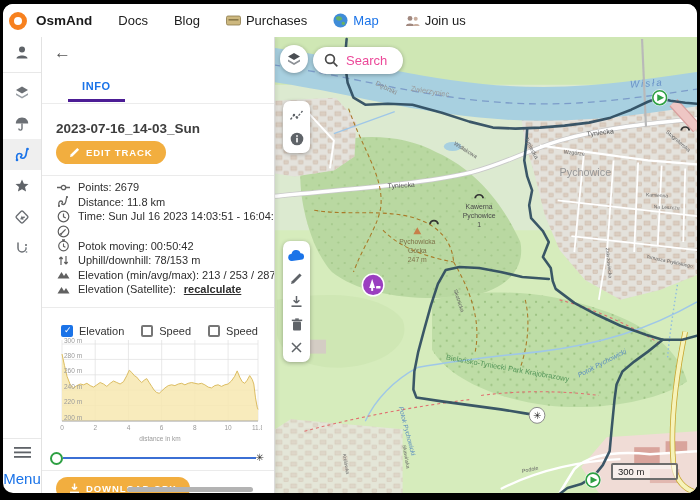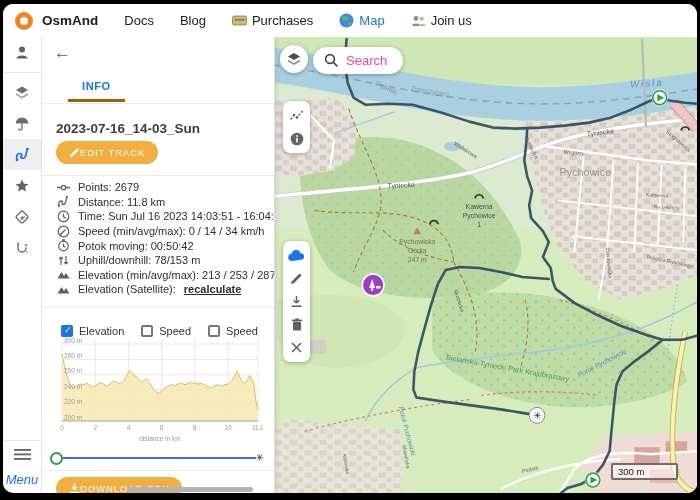--- a/index.html
+++ b/index.html
@@ -1,40 +1,40 @@
 <!DOCTYPE html>
 <html><head>
 <meta charset="utf-8">
 <style>
   html,body{margin:0;padding:0;background:#000;width:700px;height:500px;overflow:hidden;
     font-family:"Liberation Sans","DejaVu Sans",sans-serif;-webkit-font-smoothing:antialiased;}
   .frame{position:absolute;left:3px;top:4px;width:694px;height:489px;background:#fff;border-radius:10px;overflow:hidden;}
   
-  .navbar{height:33px;display:flex;align-items:center;padding-left:12px;gap:26px;background:#fff;position:relative;z-index:30;}
+  .navbar{height:33px;display:flex;align-items:center;padding-left:6px;gap:26px;background:#fff;position:relative;z-index:30;}
   .brand{display:flex;align-items:center;gap:9px;font-weight:bold;font-size:13.5px;color:#1b1b1b;}
   .logo{width:18px;height:18px;border-radius:50%;border:5px solid #f7811f;box-sizing:border-box;background:#fff;}
   .navlink{font-size:13px;color:#202020;display:flex;align-items:center;gap:5px;cursor:pointer;}
   .navlink.active{color:#1a73e8;}
   .nav-ico{display:inline-block;}
   
   .content{display:flex;height:456px;}
   .sidebar{width:38px;border-right:1px solid #e4e4e4;position:relative;flex:none;}
   .side-btn{width:38px;height:31px;display:flex;align-items:center;justify-content:center;}
   .side-btn.active{background:#efefef;}
   .side-div{border-top:1px solid #e8e8e8;margin:4px 0;}
   .side-bottom{position:absolute;bottom:0;left:0;width:38px;border-top:1px solid #e8e8e8;padding:5px 0 6px;text-align:center;}
-  .menu-label{font-size:13px;color:#1a73e8;margin-top:8px;font-style:italic;}
+  .menu-label{font-size:15px;color:#1a73e8;margin-top:8px;}
   
   .panel{width:232px;flex:none;position:relative;height:456px;overflow:hidden;border-right:1px solid #dcdcdc;background:#fff;z-index:20;box-shadow:2px 0 4px rgba(0,0,0,.08);}
   .back-row{position:absolute;top:6px;left:12px;font-size:17px;color:#555;}
   .tabbar{position:absolute;top:32px;left:0;width:100%;height:35px;border-bottom:1px solid #ececec;box-sizing:border-box;}
-  .tab{position:absolute;left:26px;top:0;padding:11px 14px 7px;font-size:11px;font-weight:bold;letter-spacing:.6px;color:#1a73e8;border-bottom:3px solid #a16207;}
+  .tab{position:absolute;left:26px;top:0;padding:11px 14px 7px;font-size:11px;font-weight:bold;letter-spacing:.6px;color:#1a73e8;border-bottom:3px solid #4c1d95;}
   .trk-title{position:absolute;top:84px;left:14px;font-size:13.5px;font-weight:bold;color:#3d3d3d;}
-  .pill-btn{position:absolute;display:inline-flex;align-items:center;background:#f2ae3f;border-radius:15px;
-     padding:6px 13px;color:#fff;font-size:9.5px;font-weight:normal;letter-spacing:.9px;border:none;}
+  .pill-btn{position:absolute;display:inline-flex;align-items:center;gap:6px;background:#f2ae3f;border-radius:15px;
+     padding:6px 13px;color:#fff;font-size:9.5px;font-weight:bold;letter-spacing:.9px;border:none;}
   .edit-btn{top:104px;left:14px;}
   .dl-btn{top:440px;left:14px;}
   .hr{position:absolute;left:0;width:100%;border-top:1px solid #ebebeb;}
   .stats{position:absolute;top:143px;left:15px;right:12px;}
   .stat{display:flex;align-items:center;gap:8px;height:14.6px;font-size:11px;color:#2e2e2e;white-space:nowrap;}
   .stat svg{flex:none;}
   .stat a{color:#2e2e2e;font-weight:bold;}
   .toggles{position:absolute;top:279px;left:19px;display:flex;gap:17px;margin-top:9px;}
   .tgl{display:flex;align-items:center;gap:6px;font-size:11px;color:#333;}
   .cb{width:12px;height:12px;border:2px solid #767676;border-radius:2px;box-sizing:border-box;position:relative;background:#fff;}
@@ -195,21 +195,20 @@
               <path d="M6.5,3.5 L6.5,6.8 L8.8,8" stroke="#616161" stroke-width="1.2" fill="none"></path>
             </svg>
           <span>Time: Sun Jul 16 2023 14:03:51 - 16:04:02</span>
         </div>
         <div class="stat">
           <svg width="13" height="13" viewBox="0 0 13 13">
               <circle cx="6.5" cy="6.5" r="5.3" fill="none" stroke="#616161" stroke-width="1.2"></circle>
               <path d="M4,9 L8.6,4.4" stroke="#616161" stroke-width="1.3"></path>
               <circle cx="4" cy="9" r="1" fill="#616161"></circle>
             </svg>
-          <span>Speed (min/avg/max): 0 / 14 / 34 km/h</span>
         </div>
         <div class="stat">
           <svg width="13" height="13" viewBox="0 0 13 13">
               <circle cx="6.5" cy="7" r="4.8" fill="none" stroke="#616161" stroke-width="1.2"></circle>
               <line x1="5" y1="1" x2="8" y2="1" stroke="#616161" stroke-width="1.3"></line>
               <line x1="6.5" y1="1" x2="6.5" y2="2.4" stroke="#616161" stroke-width="1.2"></line>
               <path d="M6.5,4.5 L6.5,7.3 L8.4,8.2" stroke="#616161" stroke-width="1.1" fill="none"></path>
             </svg>
           <span>Potok moving: 00:50:42</span>
         </div>

